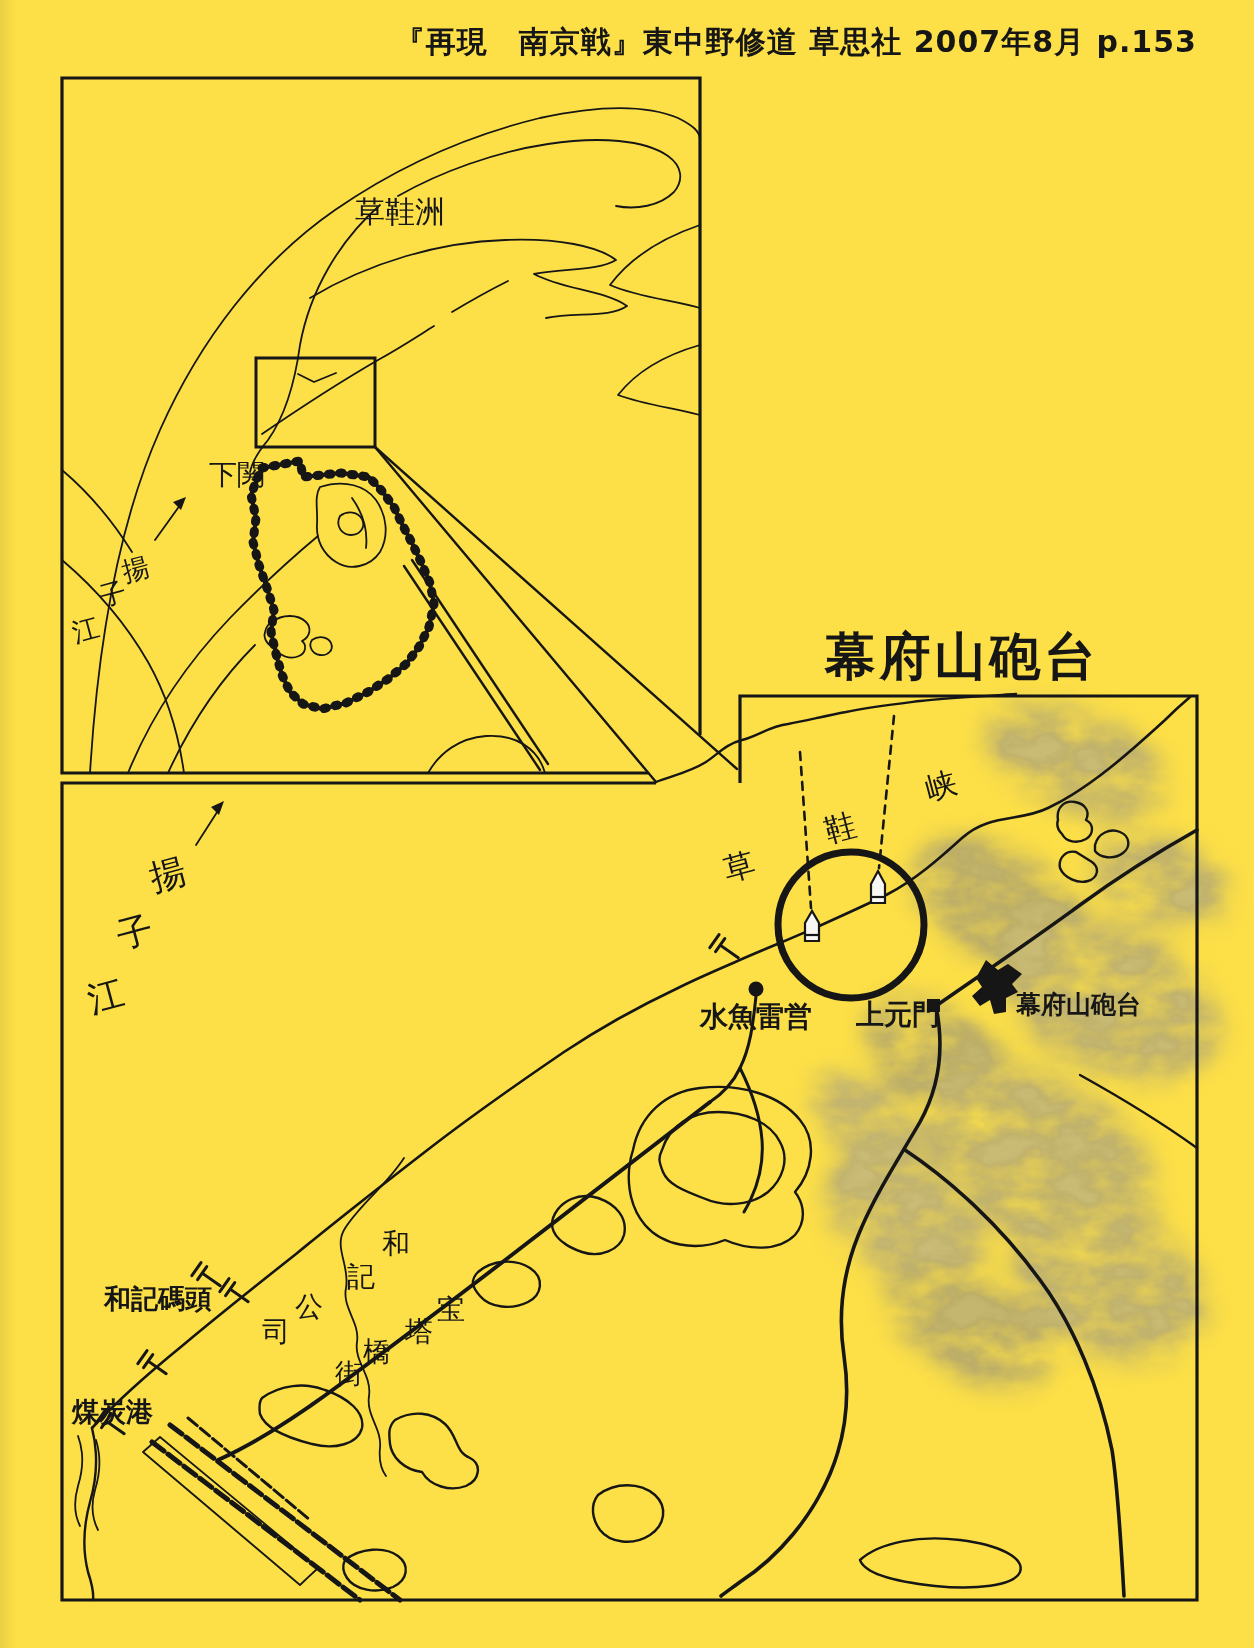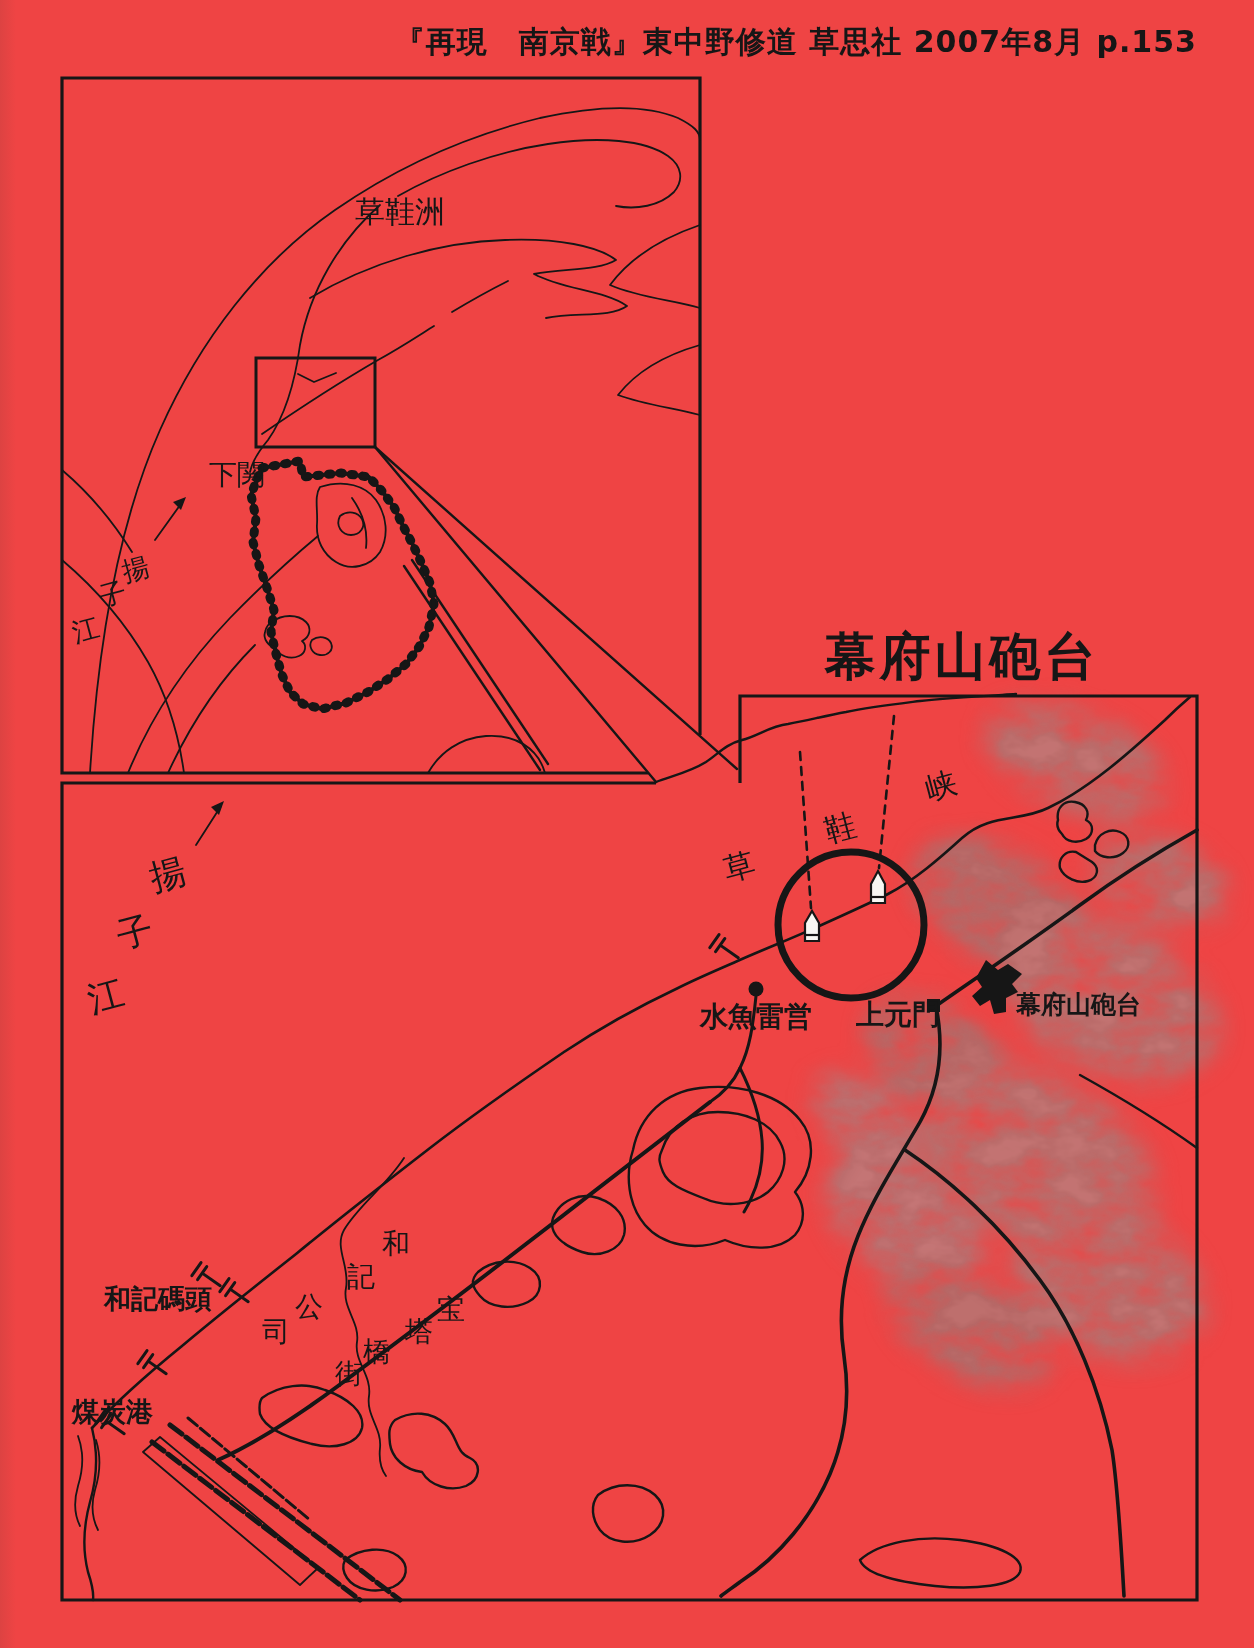--- a/index.html
+++ b/index.html
@@ -1,19 +1,19 @@
 <!DOCTYPE html>
 <html><head>
 <meta charset="utf-8">
 <style>
   html,body{margin:0;padding:0;background:#e8e6e1;}
   .page{
     position:relative;
     width:1254px;height:1648px;
-    background:#ef4444;
+    background:#fde047;
     font-family:"DejaVu Sans", sans-serif;
     overflow:hidden;
   }
   .page::before{
     content:"";position:absolute;inset:0;pointer-events:none;
     background:linear-gradient(90deg, rgba(60,55,48,0.10), rgba(60,55,48,0.0) 16px);
   }
   svg{position:absolute;left:0;top:0;}
   .ink-line{stroke:#161616;fill:none;stroke-linecap:round;stroke-linejoin:round;}
   .thin{stroke-width:1.8;}

